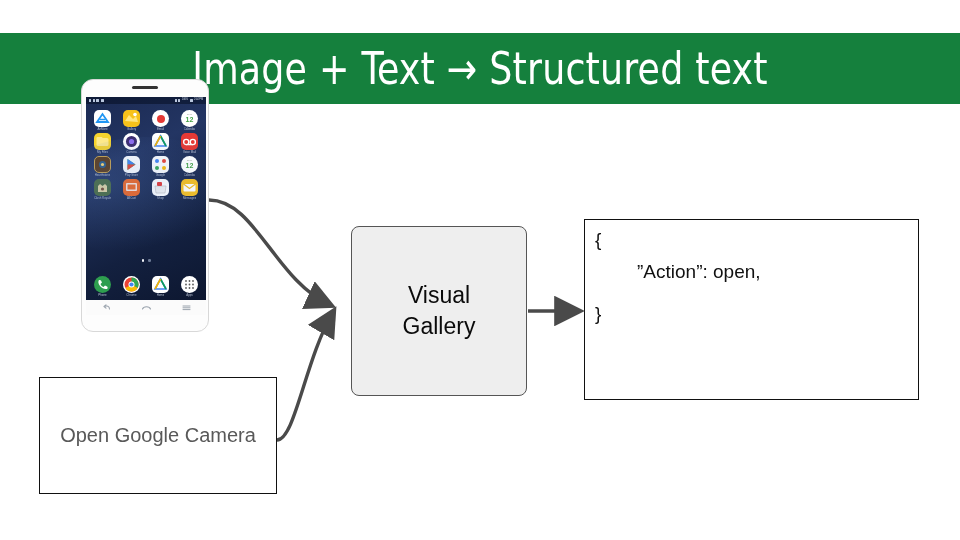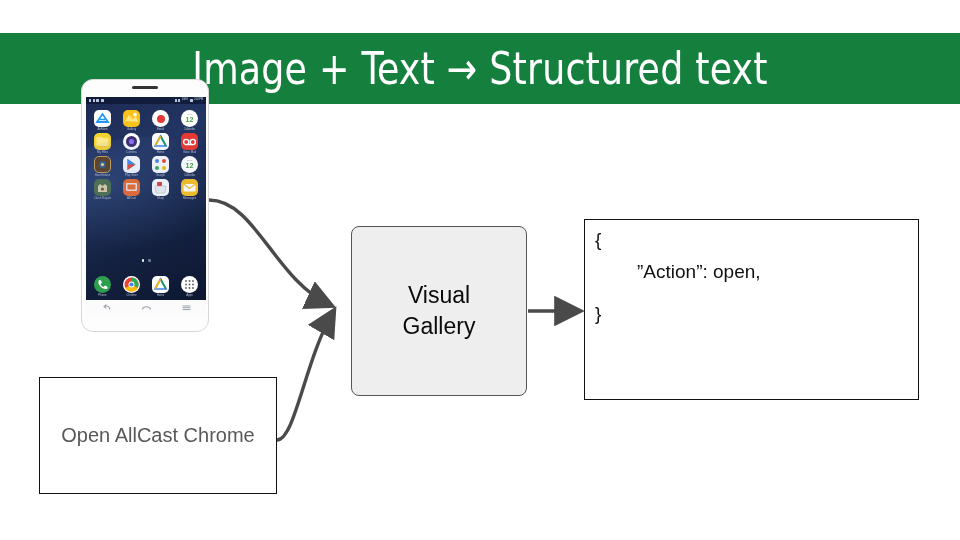--- a/index.html
+++ b/index.html
@@ -391,21 +391,21 @@
               <path d="M2 4 L9 4"></path>
               <path d="M2 5.8 L9 5.8"></path>
               <path d="M2 7.6 L9 7.6"></path>
             </g>
           </svg>
       </span>
     </div>
   </div>
 
   <div class="prompt">
-    <span>Open AllCast Chrome</span>
+    <span>Open Google Camera</span>
   </div>
 
   <div class="vlm">
     <div>
       <div>Visual</div>
       <div>Gallery</div>
     </div>
   </div>
 
   <div class="jsonbox">

